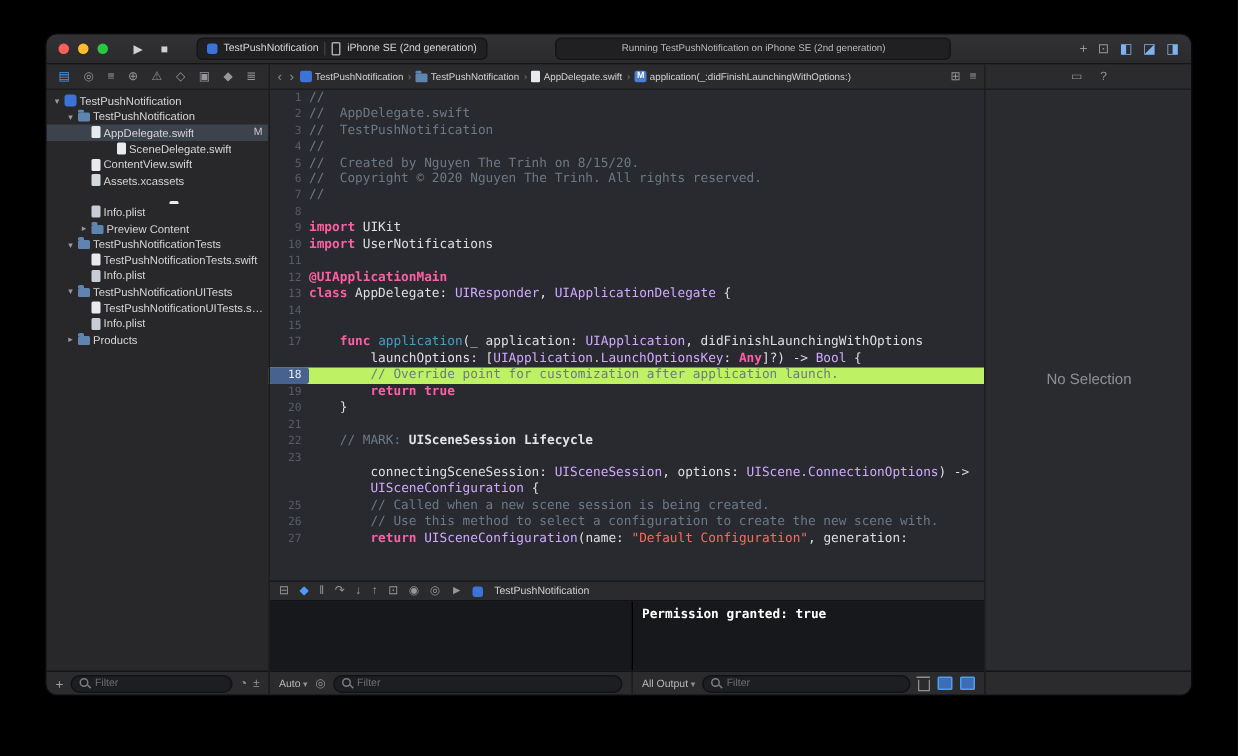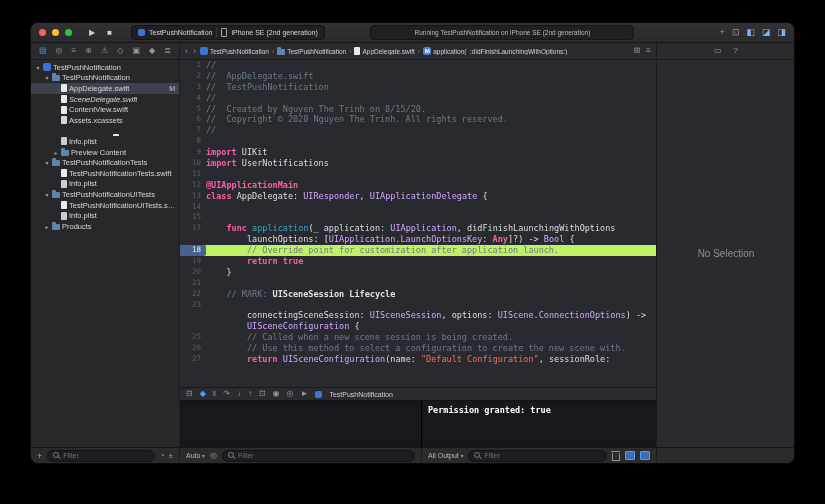--- a/index.html
+++ b/index.html
@@ -202,21 +202,21 @@
             <span class="disc">▾</span>
             <span class="ic-folder"></span>
             <span class="tlabel">TestPushNotification</span>
           </div>
           <div class="trow sel" style="padding-left: 22px;">
             <span class="disc"></span>
             <span class="ic-swift"></span>
             <span class="tlabel">AppDelegate.swift</span>
             <span class="tbadge">M</span>
           </div>
-          <div class="trow" style="padding-left: 22px; font-style: italic;">
+          <div class="trow" style="padding-left: 39px;">
             <span class="disc"></span>
             <span class="ic-swift"></span>
             <span class="tlabel">SceneDelegate.swift</span>
           </div>
           <div class="trow" style="padding-left: 22px;">
             <span class="disc"></span>
             <span class="ic-swift"></span>
             <span class="tlabel">ContentView.swift</span>
           </div>
           <div class="trow" style="padding-left: 22px;">
@@ -383,21 +383,21 @@
             <div class="crow">
               <span class="ln">25</span>
               <span class="cd"><span class="c-com">        // Called when a new scene session is being created.</span></span>
             </div>
             <div class="crow">
               <span class="ln">26</span>
               <span class="cd"><span class="c-com">        // Use this method to select a configuration to create the new scene with.</span></span>
             </div>
             <div class="crow">
               <span class="ln">27</span>
-              <span class="cd"><span class="c-pl">        </span><span class="c-kw">return</span><span class="c-pl"> </span><span class="c-ty">UISceneConfiguration</span><span class="c-pl">(name: </span><span class="c-str">"Default Configuration"</span><span class="c-pl">, sessionRole:</span></span>
+              <span class="cd"><span class="c-pl">        </span><span class="c-kw">return</span><span class="c-pl"> </span><span class="c-ty">UISceneConfiguration</span><span class="c-pl">(name: </span><span class="c-str">"Default Configuration"</span><span class="c-pl">, generation:</span></span>
             </div>
           </div>
       </div>
       <div class="debugbar">
         <div class="dicons" style="display:flex;gap:7px;align-items:center;">
             <span class="bicon">⊟</span>
             <span class="bicon" style="color: rgb(79, 155, 247);">◆</span>
             <span class="bicon">‖</span>
             <span class="bicon">↷</span>
             <span class="bicon">↓</span>

